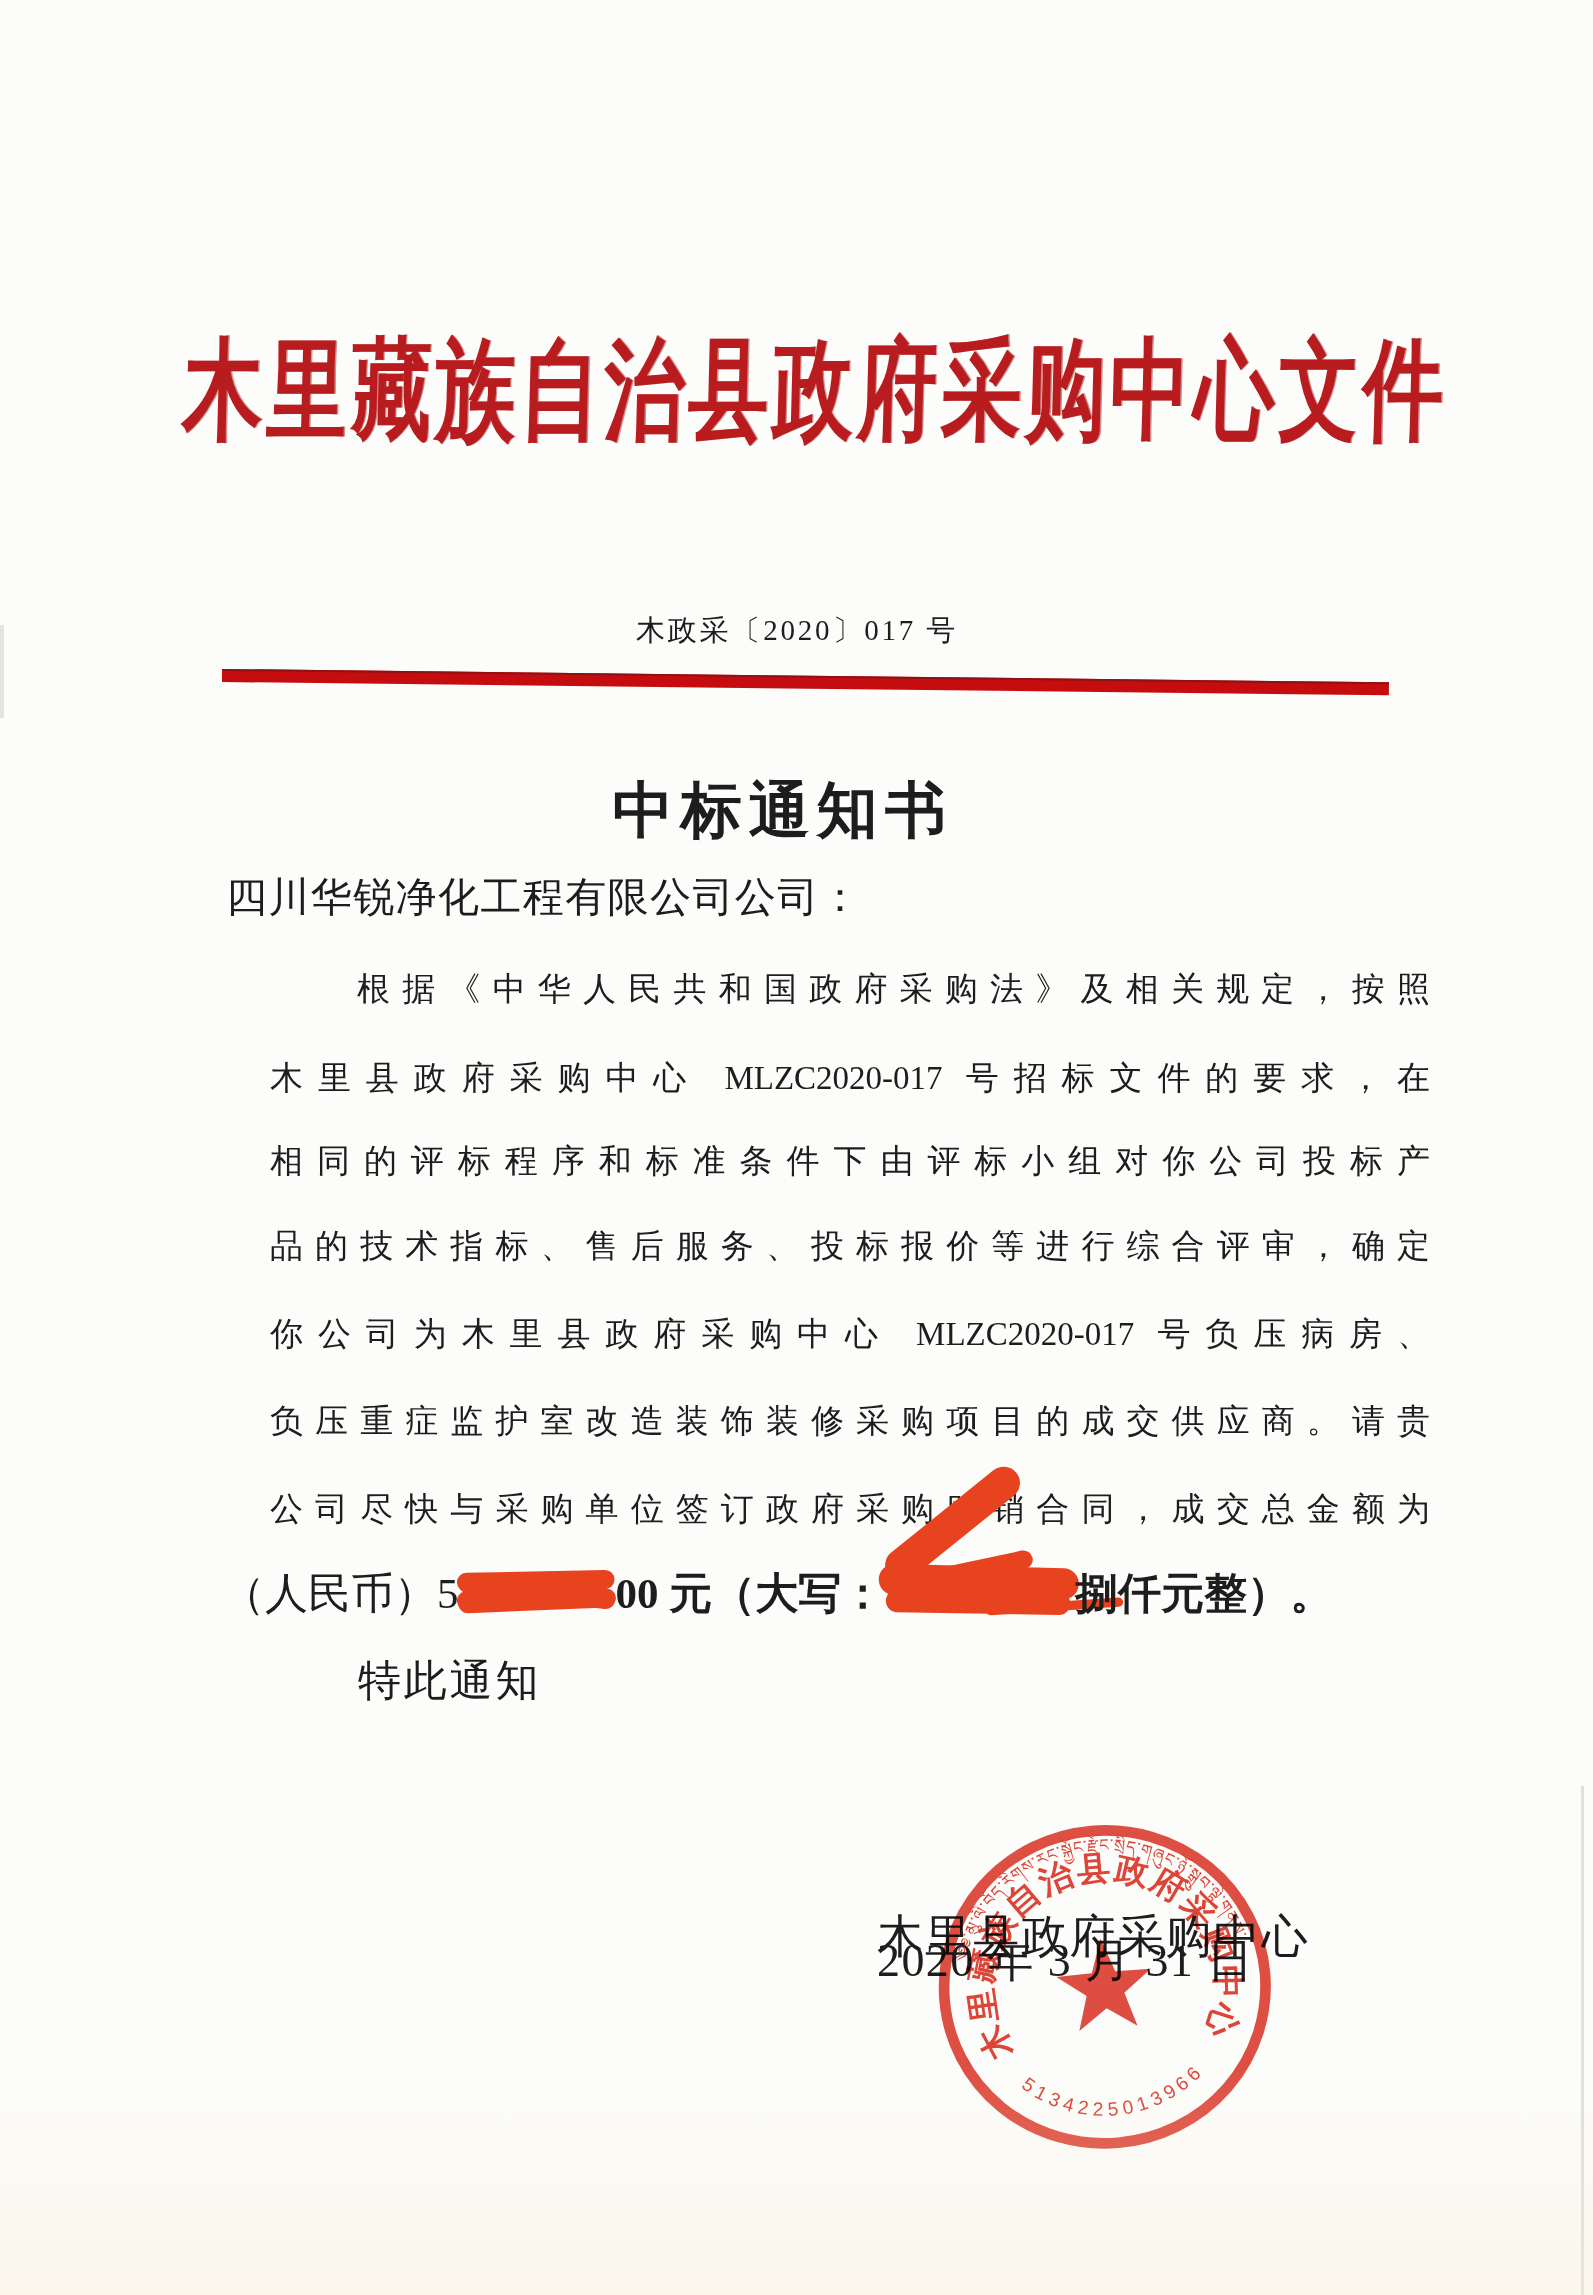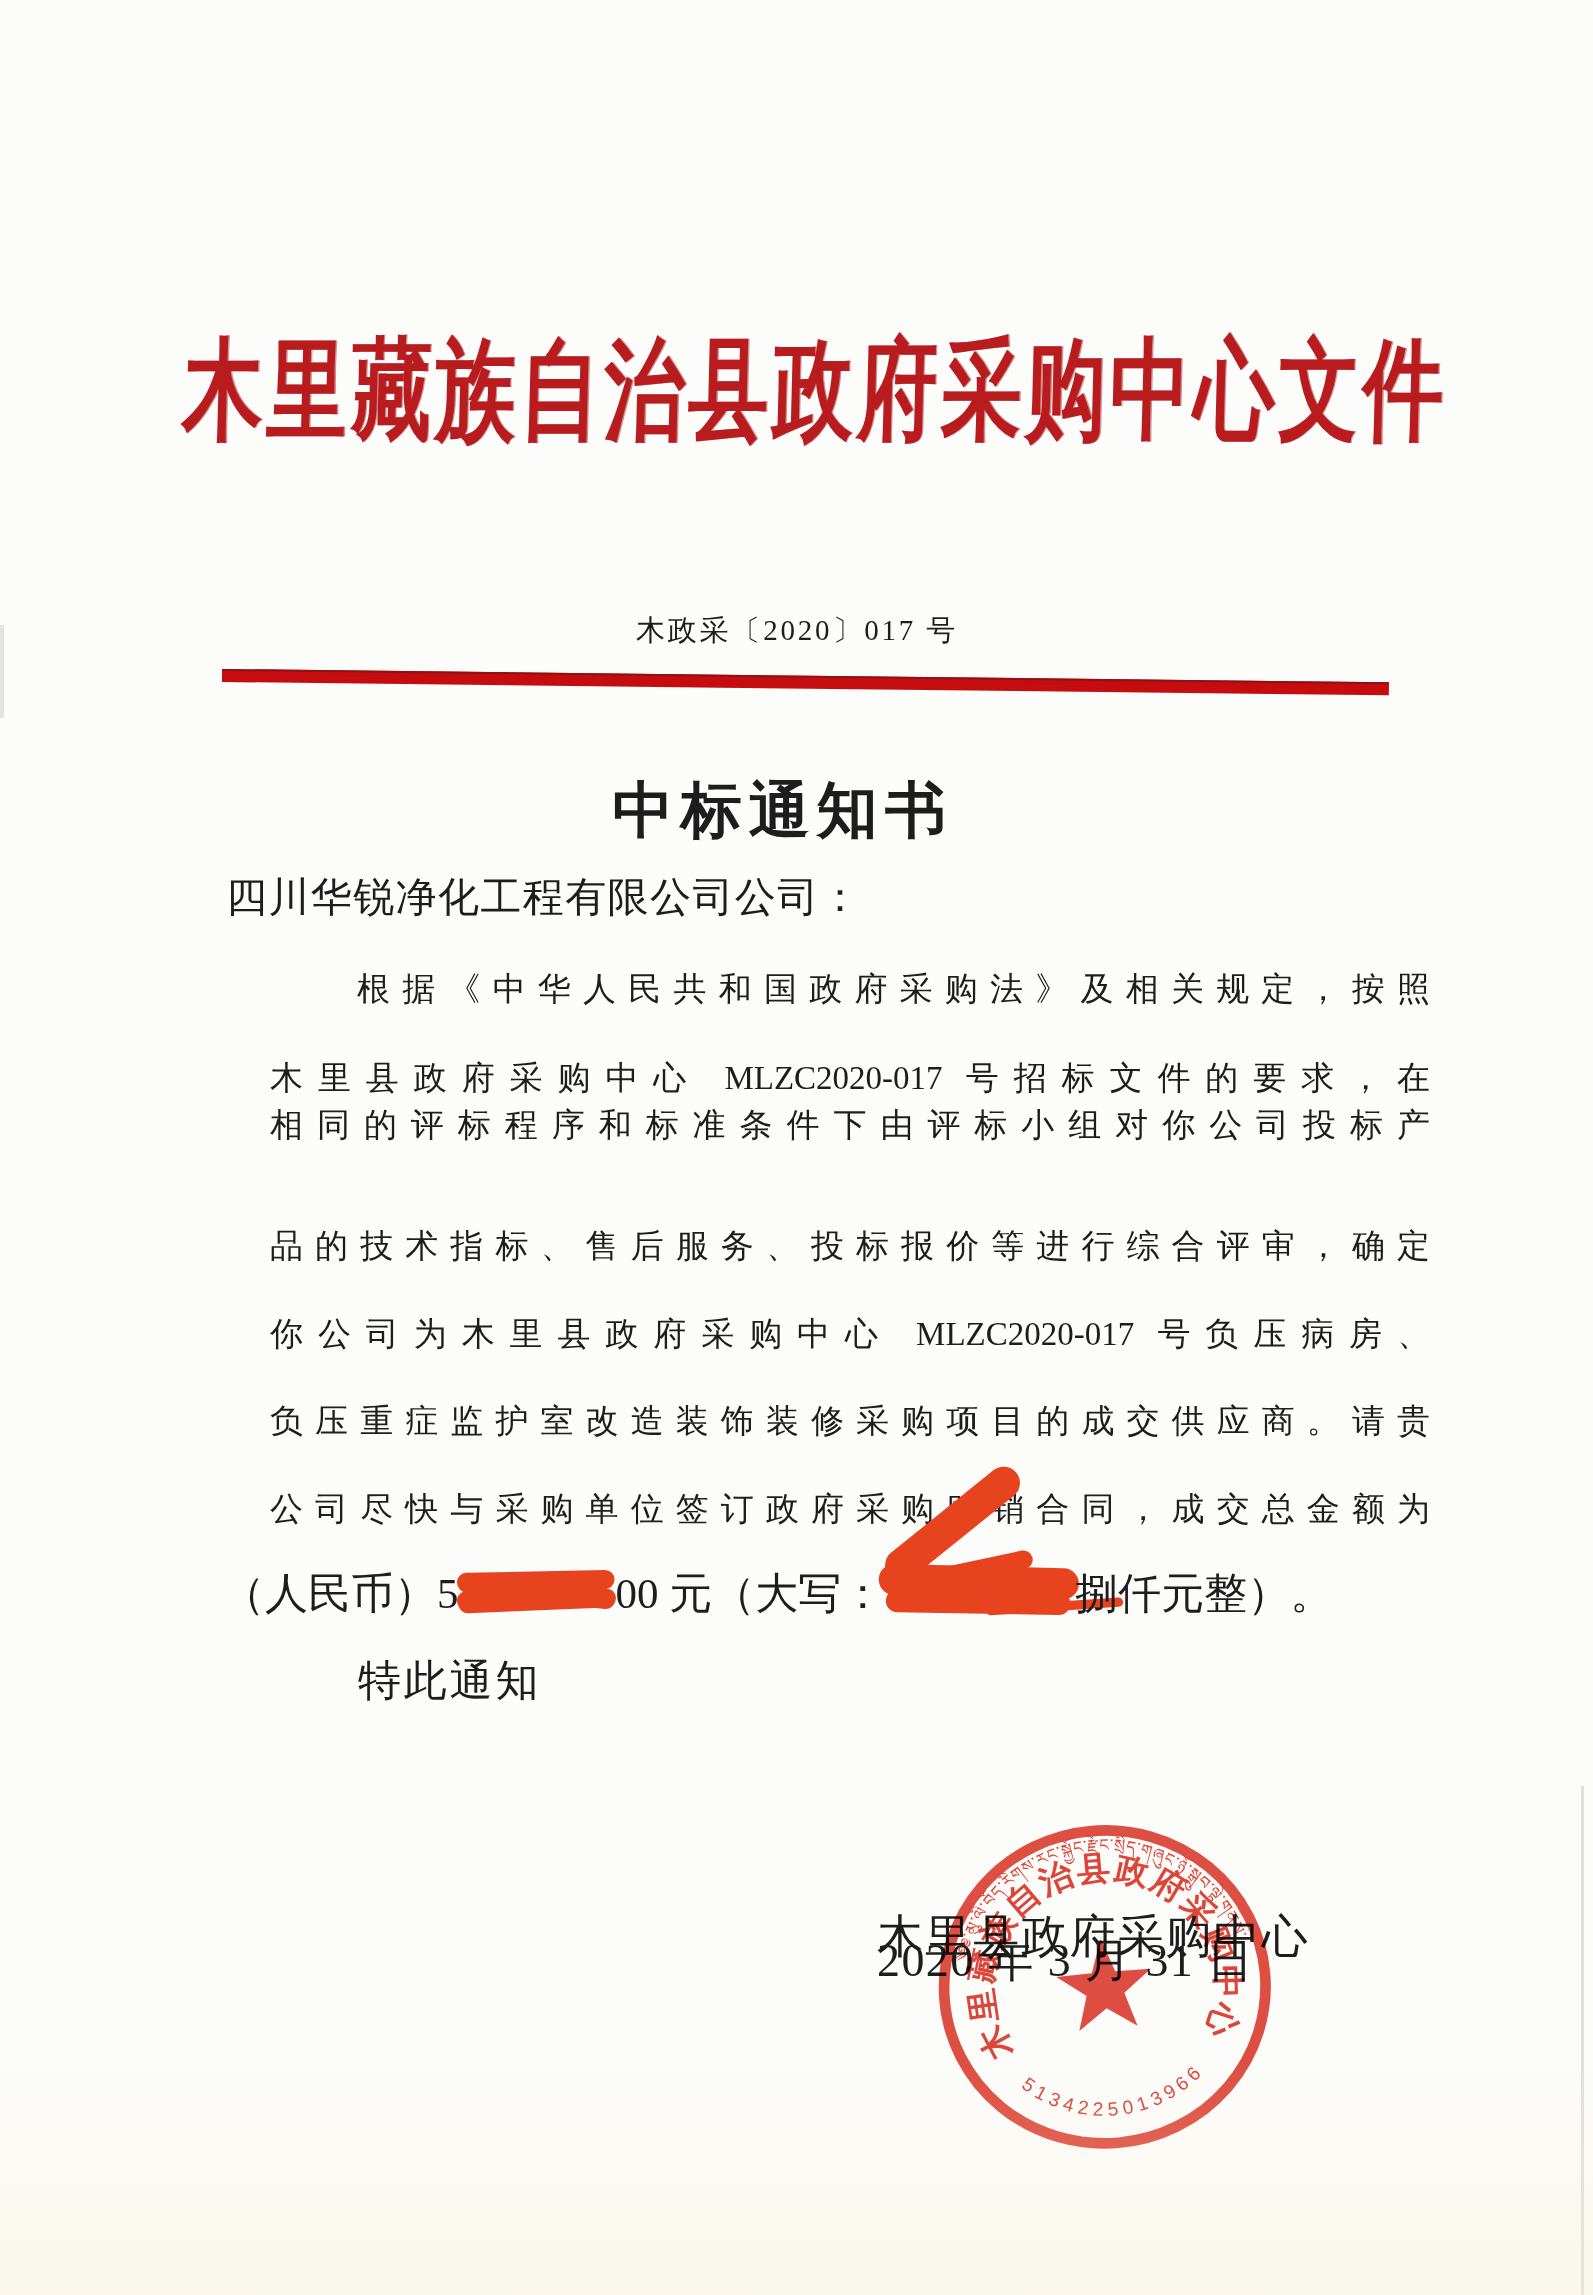--- a/index.html
+++ b/index.html
@@ -54,27 +54,27 @@
     font-size:41px;letter-spacing:1.4px;
   }
   .bodyline{
     position:absolute;left:222px;width:1160px;height:56px;
     font-size:33px;line-height:56px;
     text-align:justify;text-align-last:justify;
     white-space:nowrap;
     margin-left:48px;
   }
   .bodyline.indent{padding-left:87px;width:1073px;}
-  .l1{top:961px}.l2{top:1050px}.l3{top:1097px}.l4{top:1218px}
+  .l1{top:961px}.l2{top:1050px}.l3{top:1133px}.l4{top:1218px}
   .l5{top:1306px}.l6{top:1393px}.l7{top:1481px}
   .amount-line{
     position:absolute;top:1565px;left:222px;width:1210px;
     font-size:43px;line-height:58px;white-space:nowrap;
   }
-  .amount-line .bold{font-weight:normal;}
+  .amount-line .bold{font-weight:bold;}
   .scribble{
     display:inline-block;vertical-align:-7.1px;
     overflow:visible;
   }
   .closing{
     position:absolute;top:1652px;left:326px;
     font-size:43px;letter-spacing:2.8px;margin-left:32px;
   }
   .sig-org{
     position:absolute;top:1906px;left:877px;

